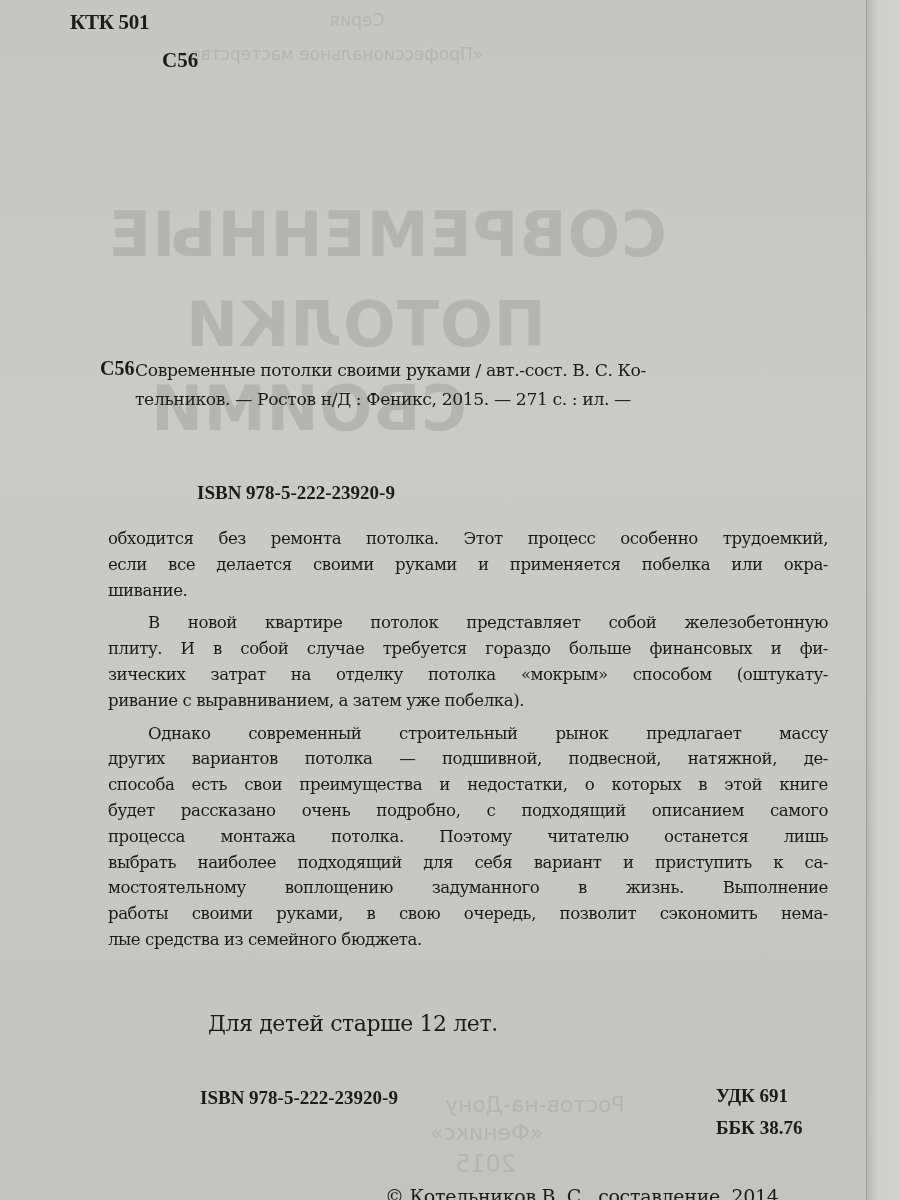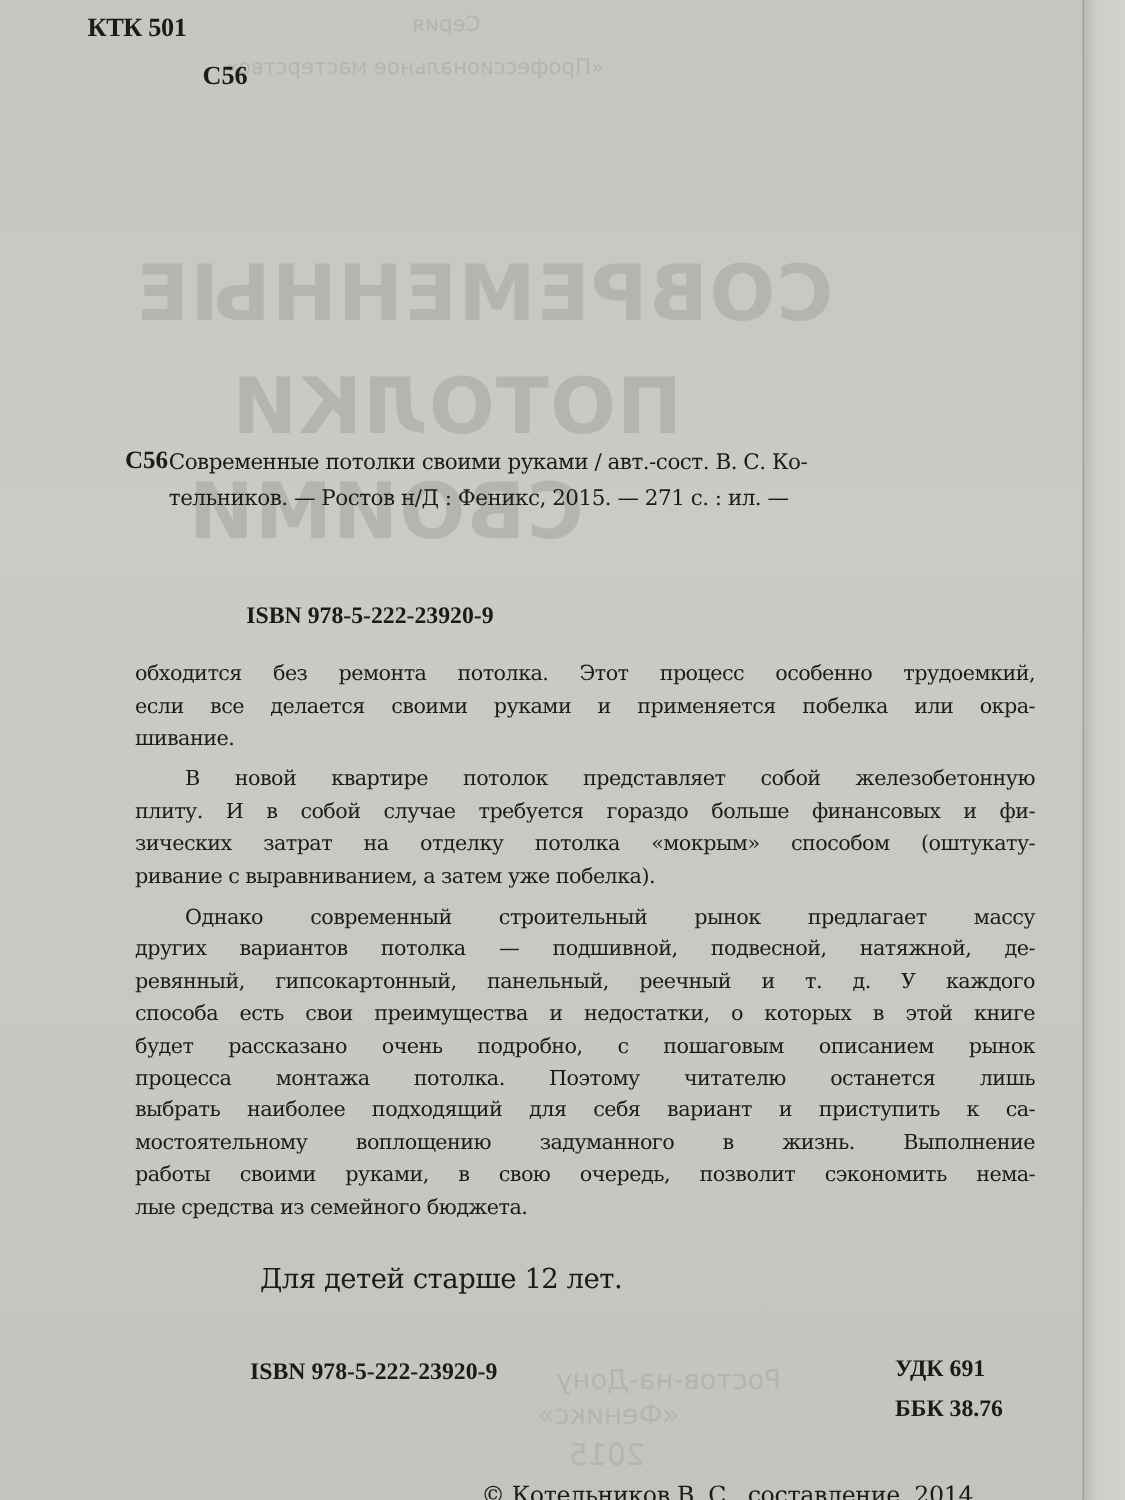--- a/index.html
+++ b/index.html
@@ -177,23 +177,22 @@
     </div>
     <div class="para">
       <span class="line first just">В новой квартире потолок представляет собой железобетонную</span>
       <span class="line just">плиту. И в собой случае требуется гораздо больше финансовых и фи-</span>
       <span class="line just">зических затрат на отделку потолка «мокрым» способом (оштукату-</span>
       <span class="line">ривание с выравниванием, а затем уже побелка).</span>
     </div>
     <div class="para">
       <span class="line first just">Однако современный строительный рынок предлагает массу</span>
       <span class="line just">других вариантов потолка — подшивной, подвесной, натяжной, де-</span>
-      <span class="line just">ревянный, гипсокартонный, панельный, реечный и т. д. У каждого</span>
       <span class="line just">способа есть свои преимущества и недостатки, о которых в этой книге</span>
-      <span class="line just">будет рассказано очень подробно, с пошаговым описанием рынок</span>
+      <span class="line just">будет рассказано очень подробно, с подходящий описанием самого</span>
       <span class="line just">процесса монтажа потолка. Поэтому читателю останется лишь</span>
       <span class="line just">выбрать наиболее подходящий для себя вариант и приступить к са-</span>
       <span class="line just">мостоятельному воплощению задуманного в жизнь. Выполнение</span>
       <span class="line just">работы своими руками, в свою очередь, позволит сэкономить нема-</span>
       <span class="line">лые средства из семейного бюджета.</span>
     </div>
   </div>
 
   <div class="abs age">Для детей старше 12 лет.</div>
 

